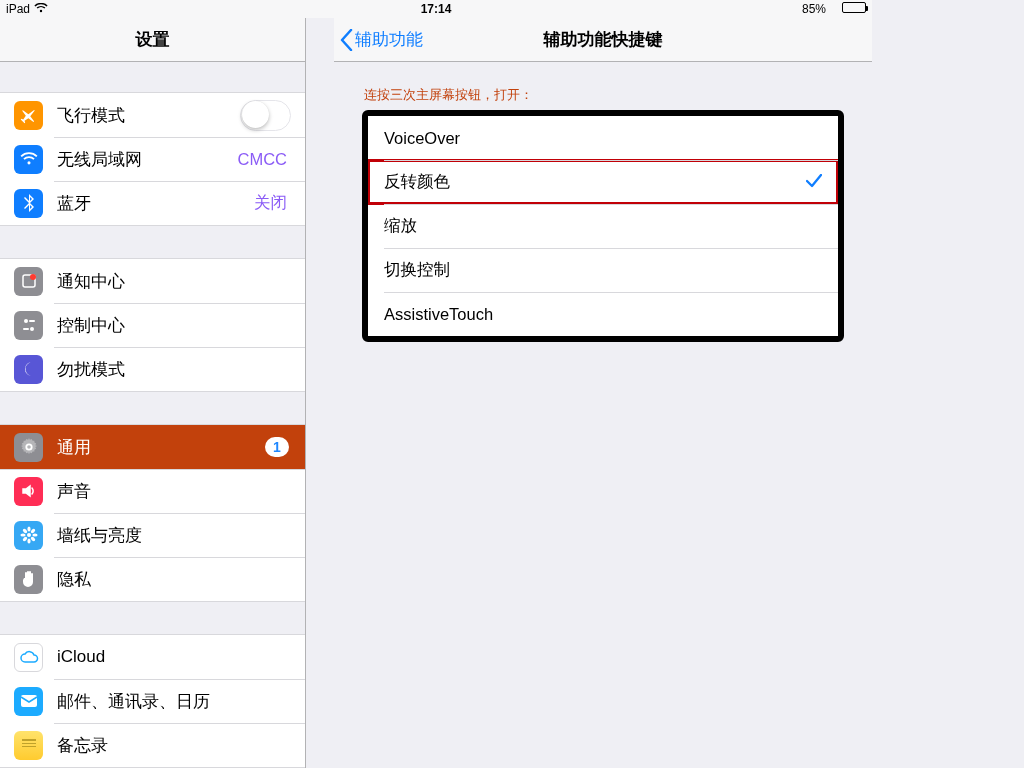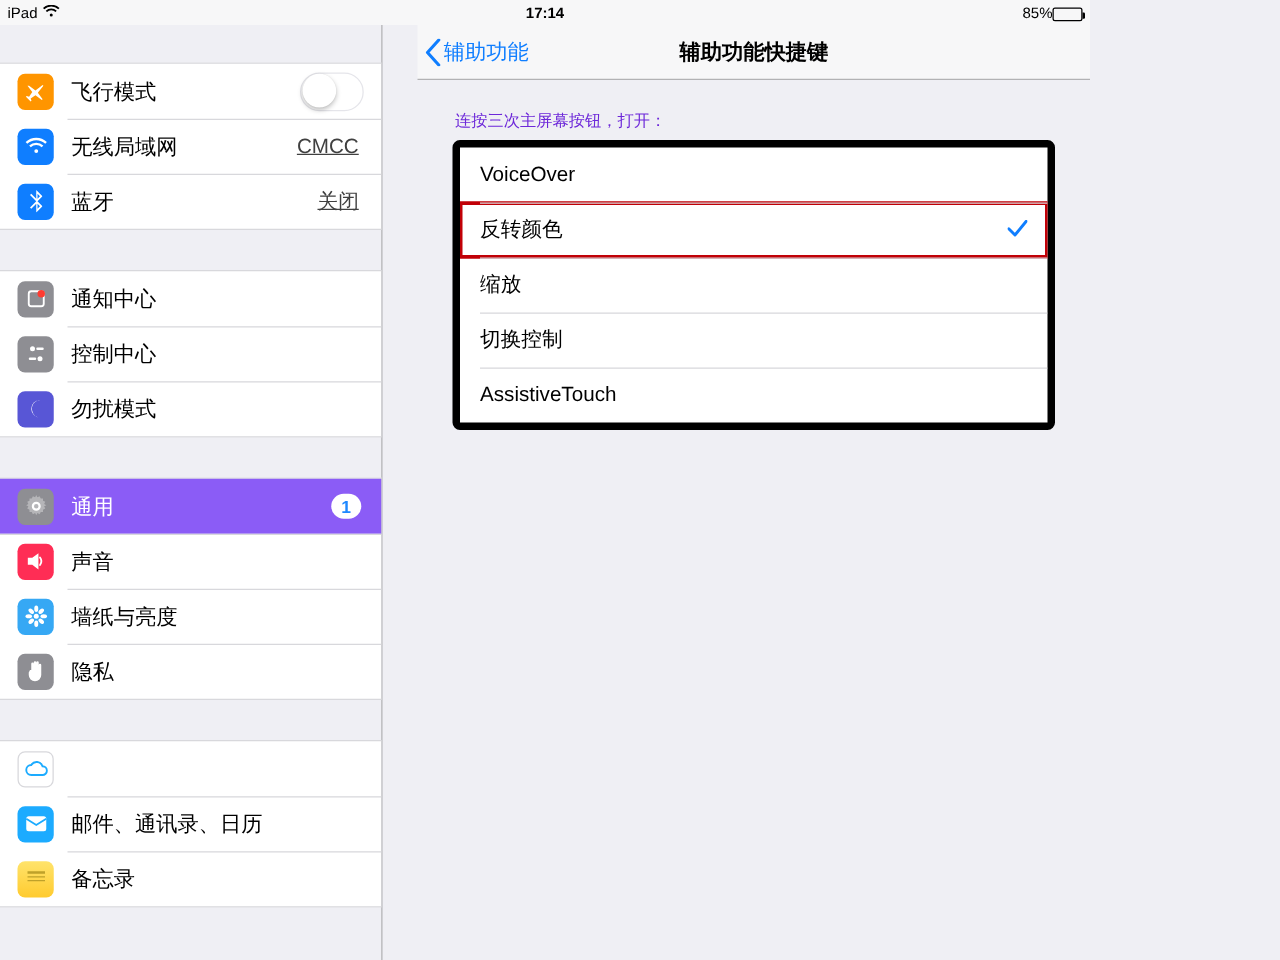--- a/index.html
+++ b/index.html
@@ -2,51 +2,51 @@
 <html><head>
 <meta charset="utf-8">
 <style>
   * { margin:0; padding:0; box-sizing:border-box; font-family: -apple-system, "Helvetica Neue", Arial, sans-serif; }
   html,body { width:1024px; height:768px; background:#efeff4; overflow:hidden; }
   .root { display:flex; flex-direction:column; width:872px; height:768px; }
   
   .statusbar { height:20px; background:#f7f7f8; display:flex; align-items:center; font-size:12px; color:#000; position:relative; padding:0 6px; }
   .statusbar .left { display:flex; align-items:center; gap:4px; }
   .statusbar .center { position:absolute; left:50%; transform:translateX(-50%); font-weight:600; }
-  .statusbar .right { margin-left:auto; display:flex; align-items:flex-end; gap:0; }
+  .statusbar .right { margin-left:auto; display:flex; align-items:flex-start; gap:16px; }
   .wifi-icon { display:inline-block; }
   .battery { display:inline-block; width:24px; height:11px; border:1px solid #000; border-radius:2px; position:relative; }
   .battery::after { content:""; position:absolute; right:-3px; top:3px; width:2px; height:5px; background:#000; border-radius:0 1px 1px 0; }
   .battery .fill { height:100%; background:#000; width:85%; }
   
   .columns { flex:1; display:flex; }
   .sidebar { width:306px; background:#efeff4; border-right:1px solid #b2b2b4; display:flex; flex-direction:column; }
   .detail  { flex:1; background:#efeff4; display:flex; flex-direction:column;margin-left:28px; }
   
   .navbar { height:44px; background:#f7f7f8; border-bottom:1px solid #b2b2b4; display:flex; align-items:center; position:relative; }
   .nav-title { position:absolute; left:50%; transform:translateX(-50%); font-size:17px; font-weight:600; color:#000; }
   .nav-back { display:flex; align-items:center; color:#0f7eff; font-size:17px; padding-left:6px; cursor:pointer; }
   .nav-back svg { margin-right:2px; }
   
   .group { margin-top:32px; background:#fff; border-top:1px solid #d8d8dc; border-bottom:1px solid #d8d8dc; }
   .group.first { margin-top:30px; }
   .row { height:44px; display:flex; align-items:center; padding:0 14px 0 14px; position:relative; }
   .row + .row::before { content:""; position:absolute; top:0; left:54px; right:0; height:1px; background:#d8d8dc; }
   .row .icon { width:29px; height:29px; border-radius:6px; margin-right:14px; display:flex; align-items:center; justify-content:center; flex-shrink:0; }
   .row .label { font-size:17px; color:#000; flex:1; }
-  .row .value { font-size:16.5px; color:#404040; margin-right:4px;text-decoration:underline; }
-  .row.selected { background:#8b5cf6;justify-content:center; }
+  .row .value { font-size:16.5px; color:#8b5cf6; margin-right:4px; }
+  .row.selected { background:#c2410c;justify-content:center; }
   .row.selected .label { color:#fff; }
   .row.selected + .row::before { left:0; }
   .row.selected::before { display:none; }
   .badge { background:#fff; color:#1f88ff; font-size:14px; font-weight:700; min-width:24px; height:20px; border-radius:10px; display:flex; align-items:center; justify-content:center; padding:0 7px; margin-right:2px; }
   .toggle { width:51px; height:31px; border-radius:16px; background:#fff; border:1.5px solid #e5e5ea; position:relative; }
   .toggle .knob { position:absolute; width:27px; height:27px; border-radius:50%; background:#fff; box-shadow:0 2px 4px rgba(0,0,0,.25),0 0 1px rgba(0,0,0,.1); top:0.25px; left:0.5px; }
   
-  .section-header { font-size:13px; color:#6d28d9; padding:24px 30px 6px 30px; }
+  .section-header { font-size:13px; color:#c2410c; padding:24px 30px 6px 30px; }
   .option-list { margin:0 28px; background:#fff; border:6px solid #000000; border-radius:6px; overflow:hidden; }
   .orow { height:44px; display:flex; align-items:center; padding:0 16px; position:relative; cursor:pointer; }
   .orow + .orow::before { content:""; position:absolute; top:0; left:16px; right:0; height:1px; background:#d8d8dc; }
   .orow .olabel { font-size:16.5px; color:#000; flex:1; }
   .orow .check { color:#0f7eff; font-size:18px; font-weight:600; }
   .orow.highlight { outline:3px solid #c10007; outline-offset:-2px; }
 </style>
 </head>
 <body>
 
@@ -64,20 +64,23 @@
     <div class="center">17:14</div>
     <div class="right">
       <span>85%</span>
       <span class="battery"><span class="fill"></span></span>
     </div>
   </div>
 
   <div class="columns">
 
     <div class="sidebar">
+      <div class="navbar">
+        <div class="nav-title">设置</div>
+      </div>
 
       <div class="group first">
         <div class="row">
           <span class="icon" style="background:#ff9500">
             <svg width="18" height="18" viewBox="0 0 20 20">
                 <path d="M2 11l7-1 1-8h1l1 8 7 1v1l-7 1-1 5 2 1v1H7v-1l2-1-1-5-7-1z" fill="#fff" transform="rotate(45 10 10)"></path>
               </svg>
           </span>
           <span class="label">飞行模式</span>
           <span class="toggle">
@@ -183,20 +186,21 @@
         </div>
       </div>
 
       <div class="group">
         <div class="row">
           <span class="icon" style="background:#fff;border:1px solid #d8d8dc">
             <svg width="20" height="14" viewBox="0 0 20 14">
                 <path d="M6 12a4 4 0 010-8 5 5 0 019 1 3.5 3.5 0 010 7H6z" fill="none" stroke="#1cabff" stroke-width="1.5"></path>
               </svg>
           </span>
+          <span class="label">iCloud</span>
         </div>
         <div class="row">
           <span class="icon" style="background:#1cabff">
             <svg width="18" height="14" viewBox="0 0 18 14">
                 <rect x="1" y="1" width="16" height="12" rx="2" fill="#fff"></rect>
                 <path d="M1 3l8 5 8-5" fill="none" stroke="#1cabff" stroke-width="1.5"></path>
               </svg>
           </span>
           <span class="label">邮件、通讯录、日历</span>
         </div>

